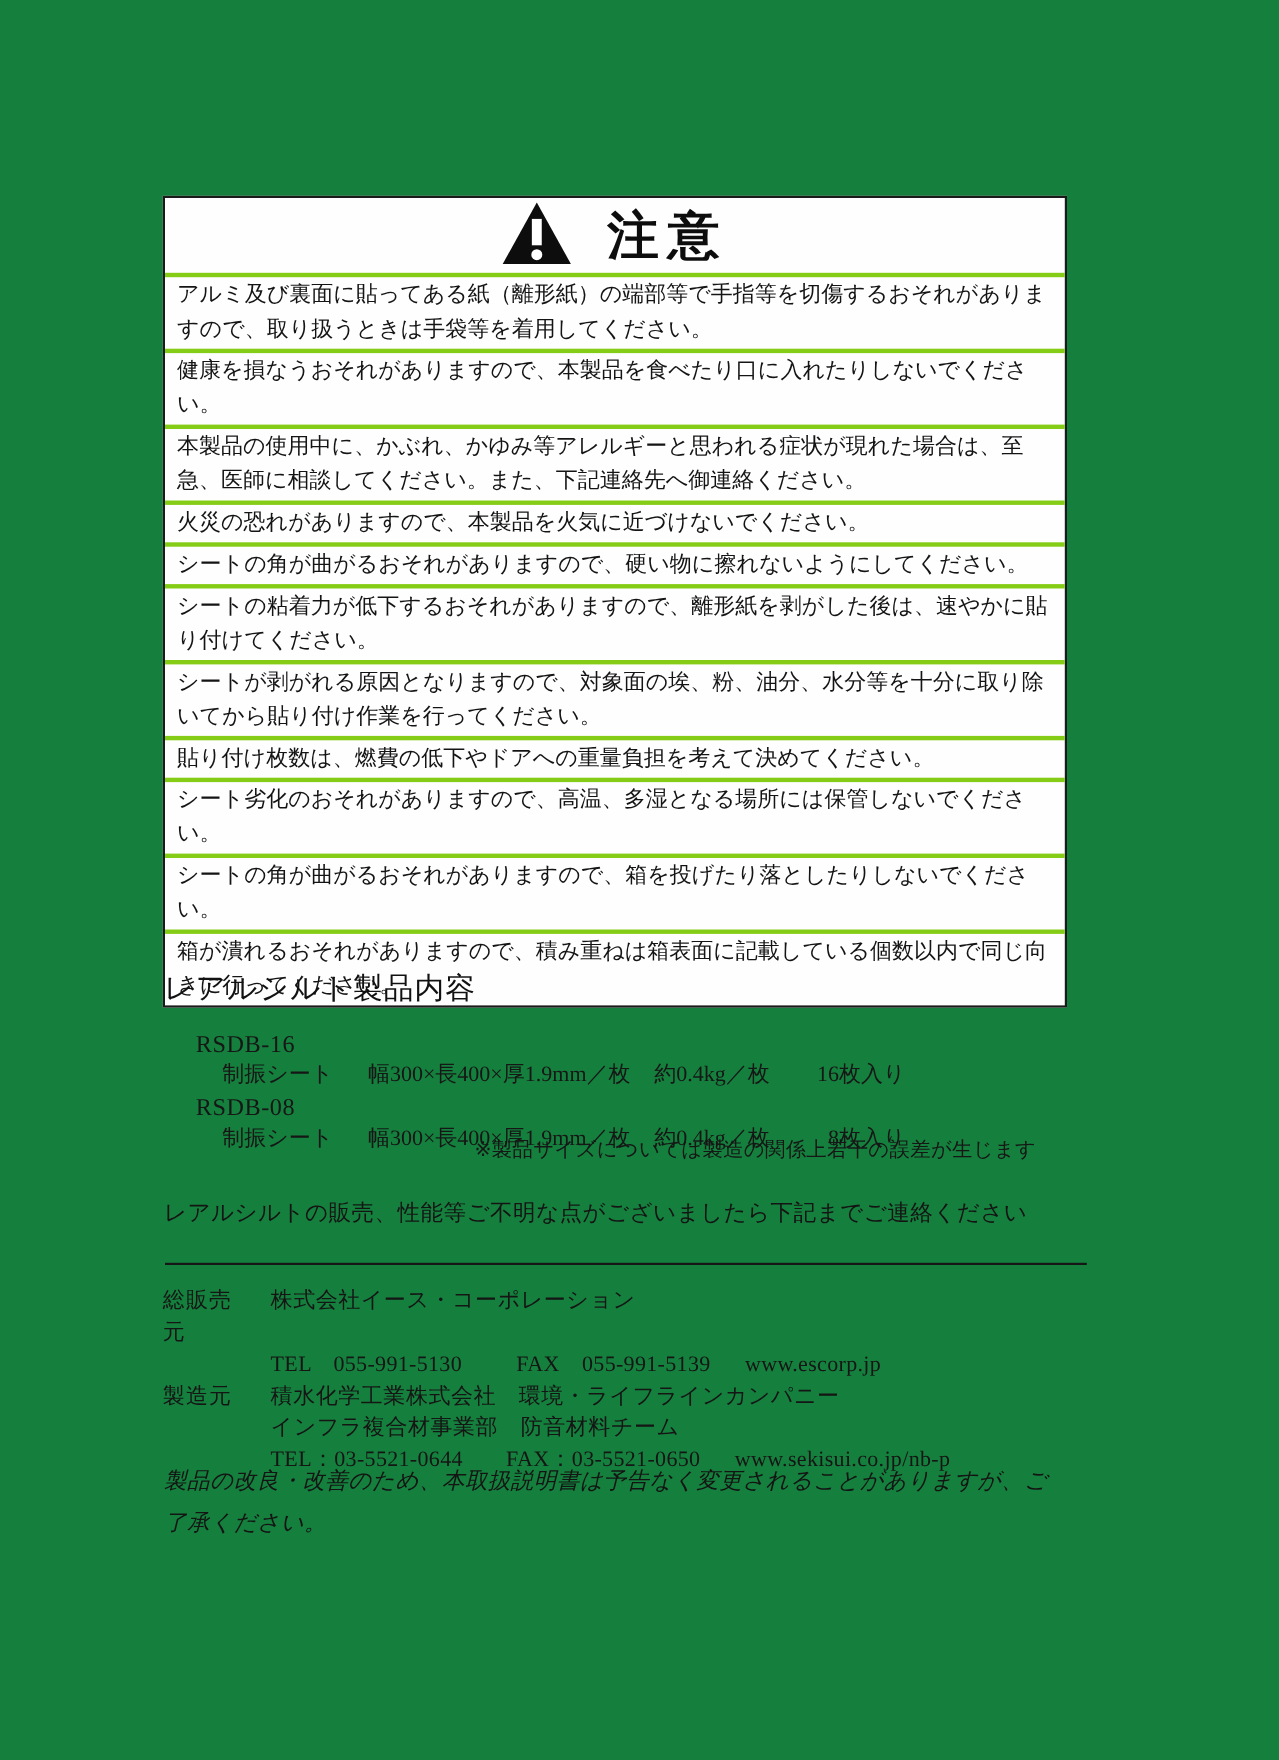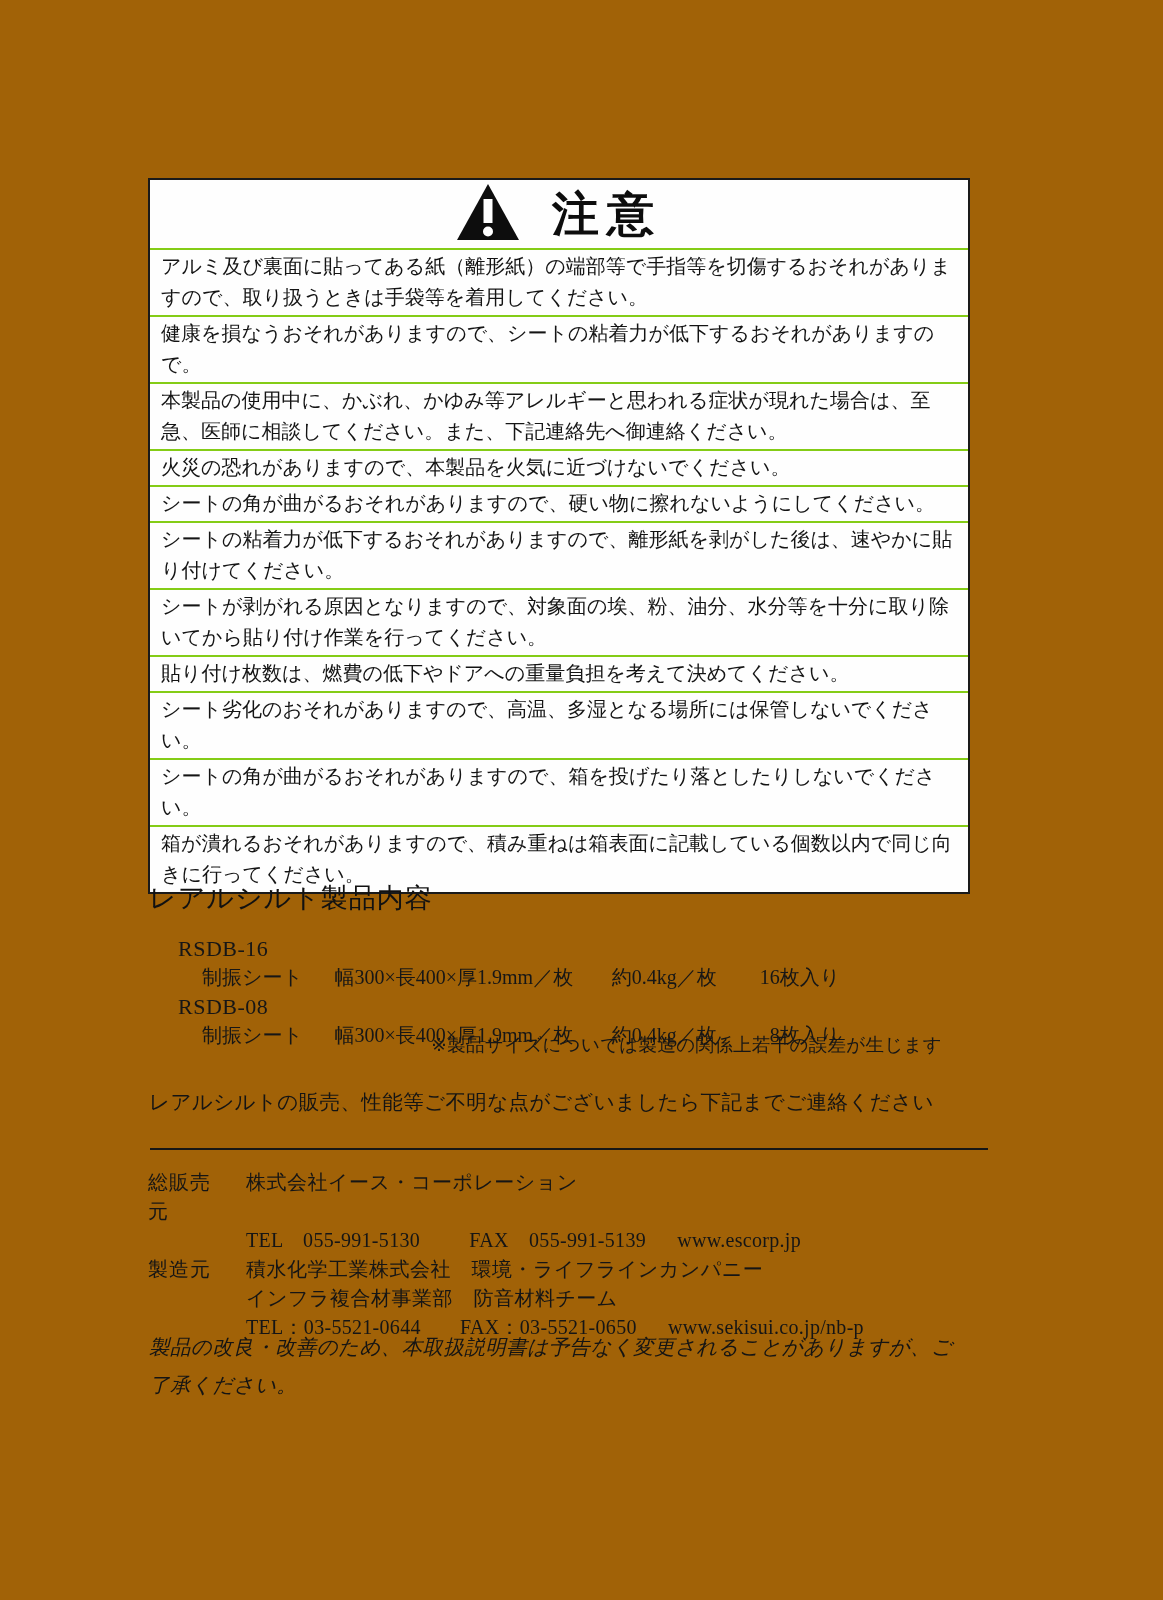--- a/index.html
+++ b/index.html
@@ -1,40 +1,40 @@
 <!DOCTYPE html>
 <html lang="ja"><head>
 <meta charset="utf-8">
 <style>
   html,body{margin:0;padding:0;background:#e8e8e8;}
   .page{
     position:relative;
     width:1163px;height:1600px;
     margin:0 auto;
-    background:#a16207;
+    background:#15803d;
     color:#1b1b1b;
     font-family:"Liberation Sans","DejaVu Sans",sans-serif;
     overflow:hidden;
   }
   
   .ct{
     position:absolute;left:148px;top:178px;width:822px;
     border:2px solid #1a1a1a;background:#fefefe;
     box-sizing:border-box;
   }
   .ct-header{
     height:68px;display:flex;align-items:center;justify-content:center;gap:32px;
   }
   .ct-title{
     font-size:47px;font-weight:900;letter-spacing:8px;color:#0d0d0d;
     font-family:"Liberation Sans","DejaVu Sans",sans-serif;
   }
   .warn-icon{display:block;}
   .ct-row{
-    border-top:2px solid #84cc16;
+    border-top:4px solid #84cc16;
     padding:1px 8px 2px 11px;
     font-size:20px;line-height:31px;letter-spacing:0;
     color:#141414;
     overflow-wrap:break-word;
   }
   
   .sec-title{
     position:absolute;left:149px;top:880px;
     font-size:27px;font-weight:400;letter-spacing:1px;color:#111;
   }
@@ -44,21 +44,21 @@
   }
   .prod-code{
     padding-left:28px;
     font-family:"Liberation Serif","DejaVu Serif",serif;
     font-size:22px;letter-spacing:0.5px;
   }
   .prod-spec{padding-left:52px;font-size:20px;}
   .prod-spec .seg{font-family:"Liberation Serif","DejaVu Serif",serif;}
   .prod-spec .seg-type{font-family:"Liberation Sans","DejaVu Sans",sans-serif;}
   .prod-spec .g1{margin-left:26px;}
-  .prod-spec .g2{margin-left:33px;}
+  .prod-spec .g2{margin-left:16px;}
   .prod-spec .count{display:inline-block;min-width:88px;text-align:right;margin-left:30px;}
   .size-note{
     position:absolute;left:148px;top:1032px;width:794px;
     text-align:right;font-size:18.5px;color:#161616;letter-spacing:0.3px;
   }
   
   .contact-intro{
     position:absolute;left:149px;top:1088px;
     font-size:20.5px;color:#141414;letter-spacing:0.4px;
   }
@@ -93,21 +93,21 @@
       <span class="warn-icon">
         <svg width="64" height="58" viewBox="0 0 64 58" aria-hidden="true">
           <path d="M32 1 L63 57 L1 57 Z" fill="#0d0d0d"></path>
           <rect x="27.5" y="16" width="9" height="24" fill="#ffffff"></rect>
           <circle cx="32" cy="48.5" r="5" fill="#ffffff"></circle>
         </svg>
       </span>
       <span class="ct-title">注意</span>
     </div>
     <div class="ct-row">アルミ及び裏面に貼ってある紙（離形紙）の端部等で手指等を切傷するおそれがありますので、取り扱うときは手袋等を着用してください。</div>
-    <div class="ct-row">健康を損なうおそれがありますので、シートの粘着力が低下するおそれがありますので。</div>
+    <div class="ct-row">健康を損なうおそれがありますので、本製品を食べたり口に入れたりしないでください。</div>
     <div class="ct-row">本製品の使用中に、かぶれ、かゆみ等アレルギーと思われる症状が現れた場合は、至急、医師に相談してください。また、下記連絡先へ御連絡ください。</div>
     <div class="ct-row">火災の恐れがありますので、本製品を火気に近づけないでください。</div>
     <div class="ct-row">シートの角が曲がるおそれがありますので、硬い物に擦れないようにしてください。</div>
     <div class="ct-row">シートの粘着力が低下するおそれがありますので、離形紙を剥がした後は、速やかに貼り付けてください。</div>
     <div class="ct-row">シートが剥がれる原因となりますので、対象面の埃、粉、油分、水分等を十分に取り除いてから貼り付け作業を行ってください。</div>
     <div class="ct-row">貼り付け枚数は、燃費の低下やドアへの重量負担を考えて決めてください。</div>
     <div class="ct-row">シート劣化のおそれがありますので、高温、多湿となる場所には保管しないでください。</div>
     <div class="ct-row">シートの角が曲がるおそれがありますので、箱を投げたり落としたりしないでください。</div>
     <div class="ct-row">箱が潰れるおそれがありますので、積み重ねは箱表面に記載している個数以内で同じ向きに行ってください。</div>
   </div>

